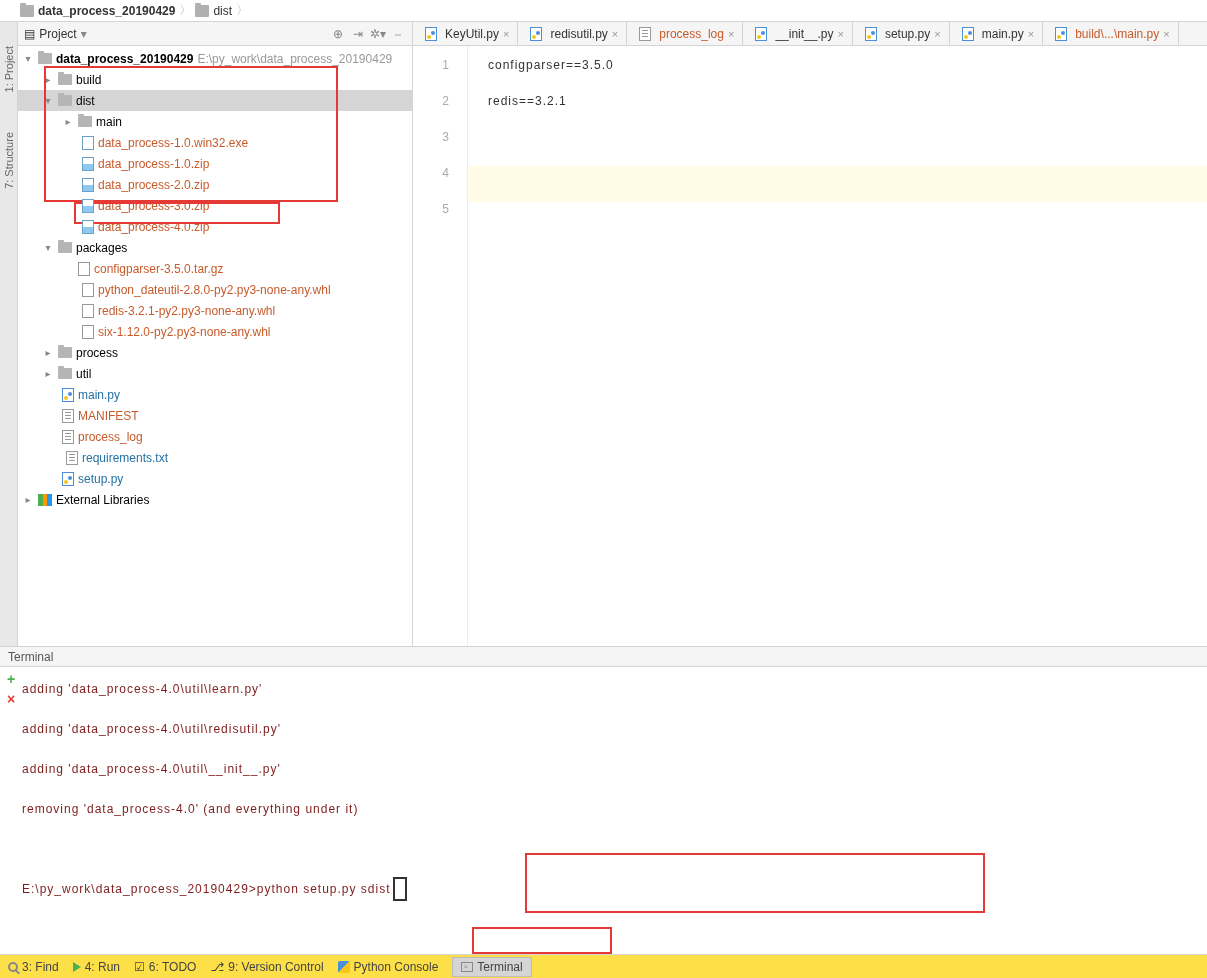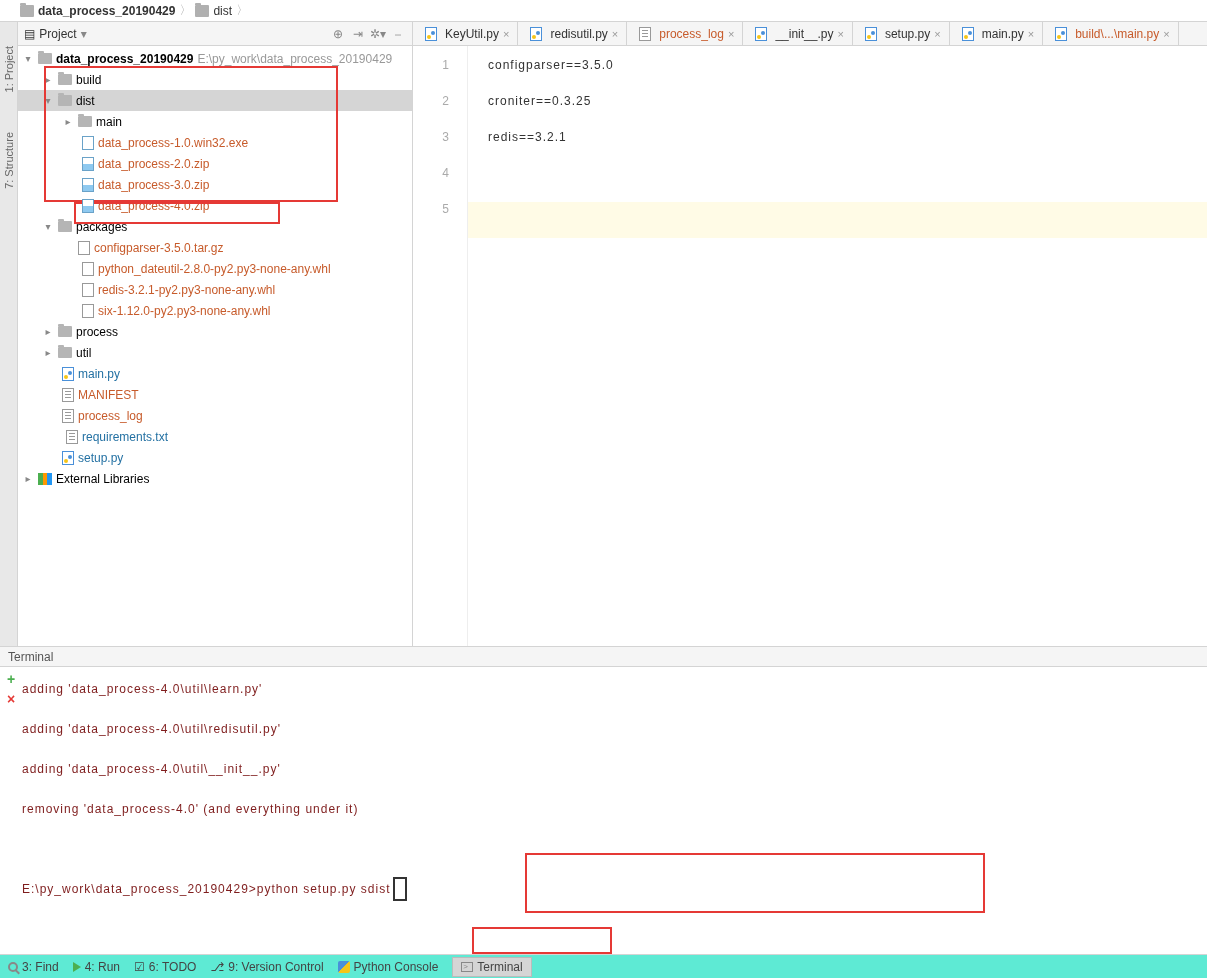--- a/index.html
+++ b/index.html
@@ -60,21 +60,21 @@
 .term-header { height:20px; background:#f5f5f5; border-bottom:1px solid #d4d4d4; padding-left:8px; color:#555; display:flex; align-items:center;}
 .term-body { flex:1; display:flex; }
 .term-rail { width:22px; display:flex; flex-direction:column; align-items:center; gap:4px; padding-top:4px;}
 .term-rail .plus{color:#4caf50;font-weight:bold;font-size:14px;cursor:pointer;}
 .term-rail .x{color:#e53935;font-weight:bold;font-size:14px;cursor:pointer;}
 .term-out { flex:1; font-family:Consolas,monospace; font-size:20px; color:#7f1d1d; letter-spacing:1px; padding-top:2px;}
 .term-out div{height:40px; display:flex; align-items:center;}
 .cursor-box{display:inline-block;width:14px;height:24px;border:2px solid #333;margin-left:2px;}
 
 
-.bottom-bar { height:24px; background:#5eead4; border-top:1px solid #d4d4d4; display:flex; align-items:center; padding:0 8px; gap:14px; color:#444;}
+.bottom-bar { height:24px; background:#fde047; border-top:1px solid #d4d4d4; display:flex; align-items:center; padding:0 8px; gap:14px; color:#444;}
 .bottom-bar .item{display:flex;align-items:center;gap:4px;cursor:pointer;}
 .bottom-bar .active{background:#d5d5d5;padding:2px 8px;border:1px solid #bbb;}
 .play{width:0;height:0;border-left:8px solid #4caf50;border-top:5px solid transparent;border-bottom:5px solid transparent;}
 .search-ico{width:10px;height:10px;border:2px solid #888;border-radius:50%;position:relative;}
 .search-ico::after{content:"";position:absolute;width:5px;height:2px;background:#888;transform:rotate(45deg);bottom:-3px;right:-4px;}
 .pylogo{width:12px;height:12px;background:linear-gradient(135deg,#4a90d9 50%,#f5c518 50%);border-radius:2px;}
 .termico{width:12px;height:10px;border:1px solid #888;position:relative;}
 .termico::after{content:">";position:absolute;font-size:8px;top:-1px;left:1px;color:#888;}
 </style>
 </head>
@@ -133,20 +133,24 @@
         <span class="chev">▸</span>
         <span class="folder-ico2 grey"></span>
         <span class="tree-label">main</span>
       </div>
       <div class="tree-row" style="padding-left:60px">
           <span class="file-ico exe"></span>
           <span class="tree-label orange">data_process-1.0.win32.exe</span>
         </div>
       <div class="tree-row" style="padding-left:60px">
           <span class="file-ico zip"></span>
+          <span class="tree-label orange">data_process-1.0.zip</span>
+        </div>
+      <div class="tree-row" style="padding-left:60px">
+          <span class="file-ico zip"></span>
           <span class="tree-label orange">data_process-2.0.zip</span>
         </div>
       <div class="tree-row" style="padding-left:60px">
           <span class="file-ico zip"></span>
           <span class="tree-label orange">data_process-3.0.zip</span>
         </div>
       <div class="tree-row" style="padding-left:60px">
           <span class="file-ico zip"></span>
           <span class="tree-label orange">data_process-4.0.zip</span>
         </div>
@@ -250,21 +254,20 @@
     <div class="editor-body">
       <div class="gutter">
         <div>1</div>
         <div>2</div>
         <div>3</div>
         <div>4</div>
         <div>5</div>
       </div>
       <div class="code">
         <div>configparser==3.5.0</div>
-        <div>croniter==0.3.25</div>
         <div>redis==3.2.1</div>
         <div></div>
         <div class="cur-line"></div>
       </div>
     </div>
   </div>
 </div>
 
 <div class="term-panel">
   <div class="term-header">

